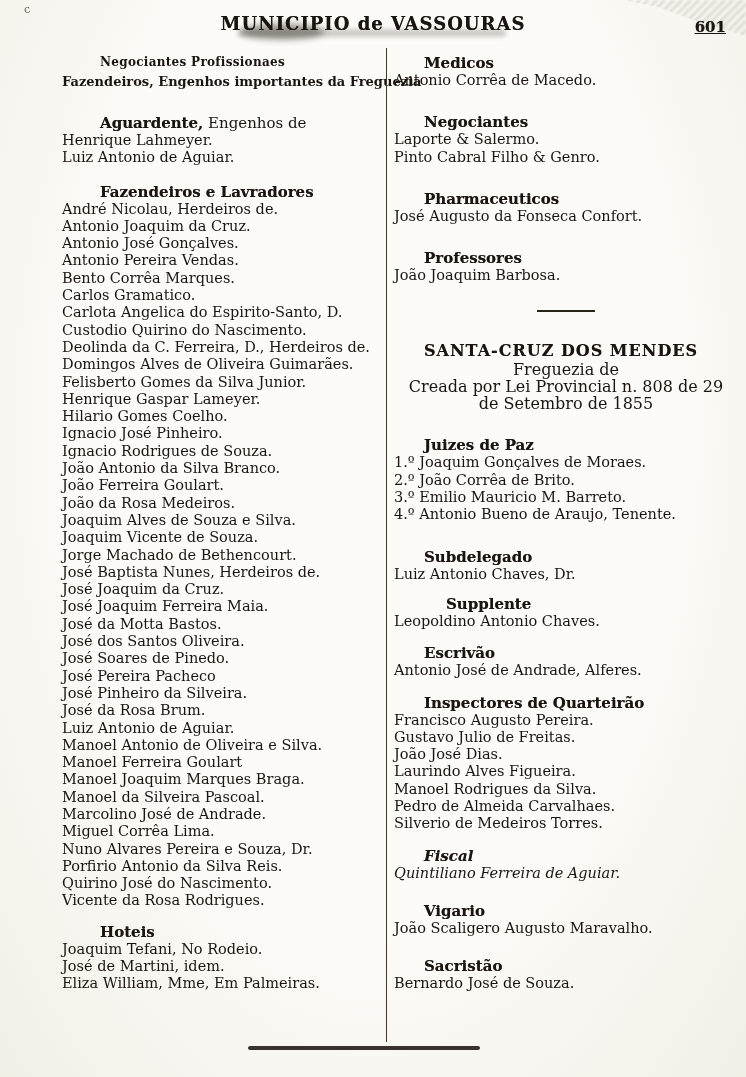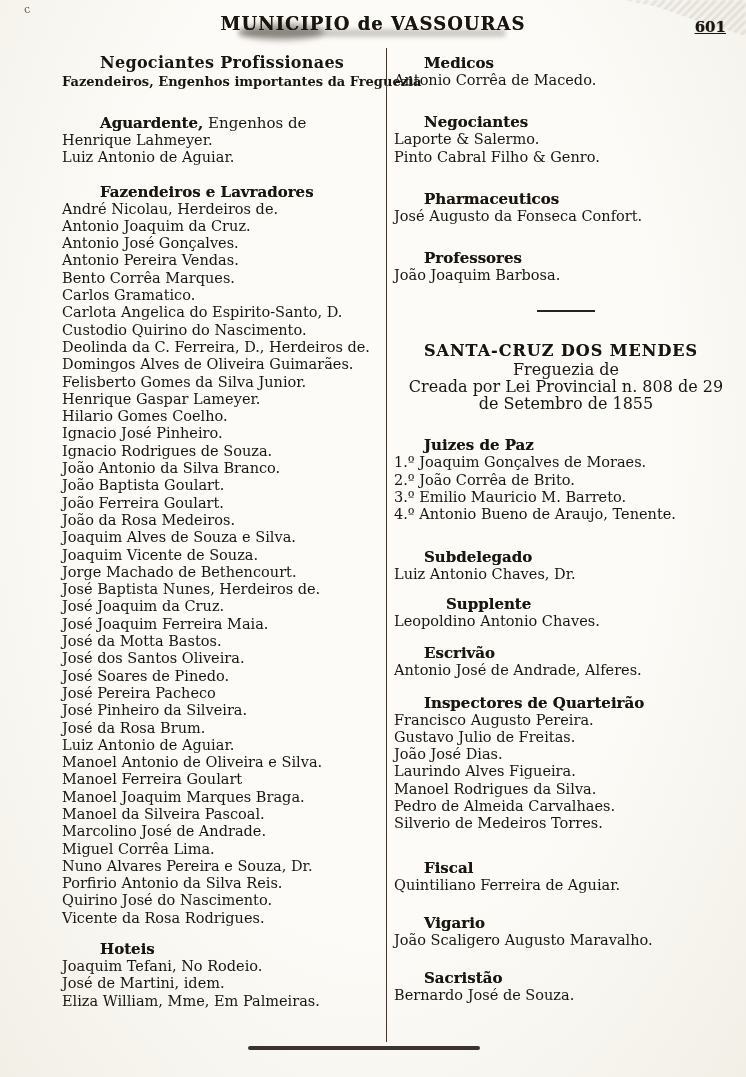--- a/index.html
+++ b/index.html
@@ -39,21 +39,21 @@
   }
   .mark-tl { left: 24px; top: 3px; font-size: 11px; color: #6b655c; transform: rotate(-12deg); }
   .bottom-line { left: 248px; top: 1046px; width: 232px; height: 4px; background: #19130d; opacity: .85; border-radius: 2px; filter: blur(0.5px); }
 
   
   .columns { position: absolute; top: 48px; left: 0; width: 100%; height: 994px; display: flex; }
   .col { padding-top: 4px; }
   .col-left  { width: 386px; padding-left: 62px; padding-right: 6px; }
   .col-right { flex: 1; border-left: 1px solid #40382c; padding-left: 7px; padding-right: 8px; }
 
-  .col-title { font-size: 16px; font-weight: bold; padding-left: 38px; line-height: 21px; letter-spacing: 0.3px; white-space: nowrap; }
+  .col-title { font-size: 12px; font-weight: bold; padding-left: 38px; line-height: 21px; letter-spacing: 0.3px; white-space: nowrap; }
   .col-subtitle { font-size: 13px; font-weight: bold; line-height: 17px; white-space: nowrap; }
 
   
   .list-section { margin-top: 24px; }
   .col-right .sections > .list-section:first-child { margin-top: 2px; }
   .section-heading { font-size: 15px; font-weight: bold; line-height: 18px; padding-left: 38px; white-space: nowrap; text-shadow: 0 0 0.5px rgba(15,10,5,0.55); }
   .col-right .section-heading { padding-left: 30px; }
   .heading-suffix { font-weight: normal; text-shadow: none; }
   .entry { font-size: 14.5px; line-height: 17.3px; white-space: nowrap; }
   .subline { text-align: center; font-size: 16px; line-height: 17px; white-space: nowrap; }
@@ -61,21 +61,21 @@
 
   
   [data-name="section-fazendeiros-e-lavradores"] { margin-top: 16px; }
   [data-name="section-hoteis"] { margin-top: 13px; }
   [data-name="section-santa-cruz-dos-mendes"] { margin-top: 28px; }
   [data-name="section-santa-cruz-dos-mendes"] .section-heading { font-size: 16px; letter-spacing: 1px; line-height: 21px; }
   [data-name="section-supplente"] { margin-top: 12px; }
   [data-name="section-supplente"] .section-heading { padding-left: 52px; }
   [data-name="section-escrivao"] { margin-top: 14px; }
   [data-name="section-inspectores-de-quarteirao"] { margin-top: 14px; }
-  [data-name="section-fiscal"] { margin-top: 26px; }
+  [data-name="section-fiscal"] { margin-top: 14px; font-style: italic; }
   [data-name="section-vigario"] { margin-top: 20px; }
   [data-name="section-sacristao"] { margin-top: 20px; }
 </style>
 </head>
 <body>
 
 <div class="page" data-name="scanned-directory-page">
 
   <div class="artifact mark-tl" data-name="scan-mark">c</div>
   <div class="artifact corner-tr" data-name="scan-smudge"></div>
@@ -108,21 +108,20 @@
             <div class="entry" data-name="directory-entry">Carlota Angelica do Espirito-Santo, D.</div>
             <div class="entry" data-name="directory-entry">Custodio Quirino do Nascimento.</div>
             <div class="entry" data-name="directory-entry">Deolinda da C. Ferreira, D., Herdeiros de.</div>
             <div class="entry" data-name="directory-entry">Domingos Alves de Oliveira Guimarães.</div>
             <div class="entry" data-name="directory-entry">Felisberto Gomes da Silva Junior.</div>
             <div class="entry" data-name="directory-entry">Henrique Gaspar Lameyer.</div>
             <div class="entry" data-name="directory-entry">Hilario Gomes Coelho.</div>
             <div class="entry" data-name="directory-entry">Ignacio José Pinheiro.</div>
             <div class="entry" data-name="directory-entry">Ignacio Rodrigues de Souza.</div>
             <div class="entry" data-name="directory-entry">João Antonio da Silva Branco.</div>
-            <div class="entry" data-name="directory-entry">João Baptista Goulart.</div>
             <div class="entry" data-name="directory-entry">João Ferreira Goulart.</div>
             <div class="entry" data-name="directory-entry">João da Rosa Medeiros.</div>
             <div class="entry" data-name="directory-entry">Joaquim Alves de Souza e Silva.</div>
             <div class="entry" data-name="directory-entry">Joaquim Vicente de Souza.</div>
             <div class="entry" data-name="directory-entry">Jorge Machado de Bethencourt.</div>
             <div class="entry" data-name="directory-entry">José Baptista Nunes, Herdeiros de.</div>
             <div class="entry" data-name="directory-entry">José Joaquim da Cruz.</div>
             <div class="entry" data-name="directory-entry">José Joaquim Ferreira Maia.</div>
             <div class="entry" data-name="directory-entry">José da Motta Bastos.</div>
             <div class="entry" data-name="directory-entry">José dos Santos Oliveira.</div>

